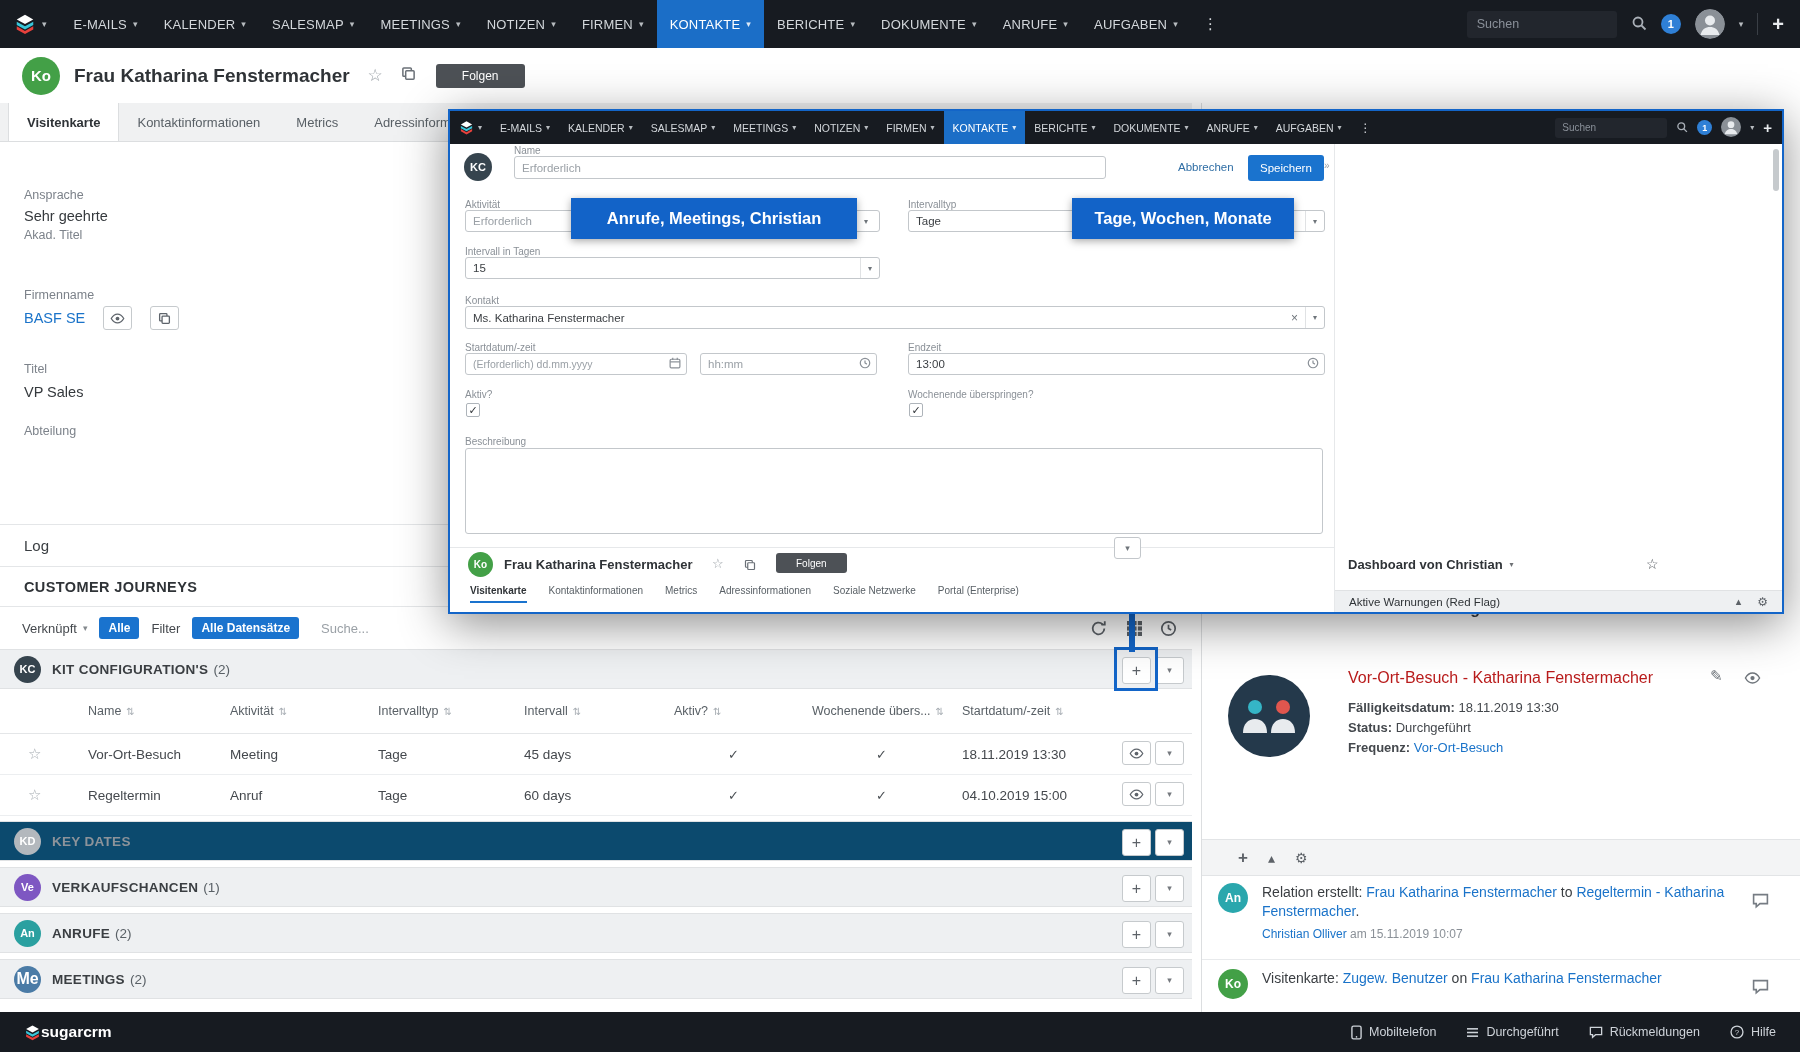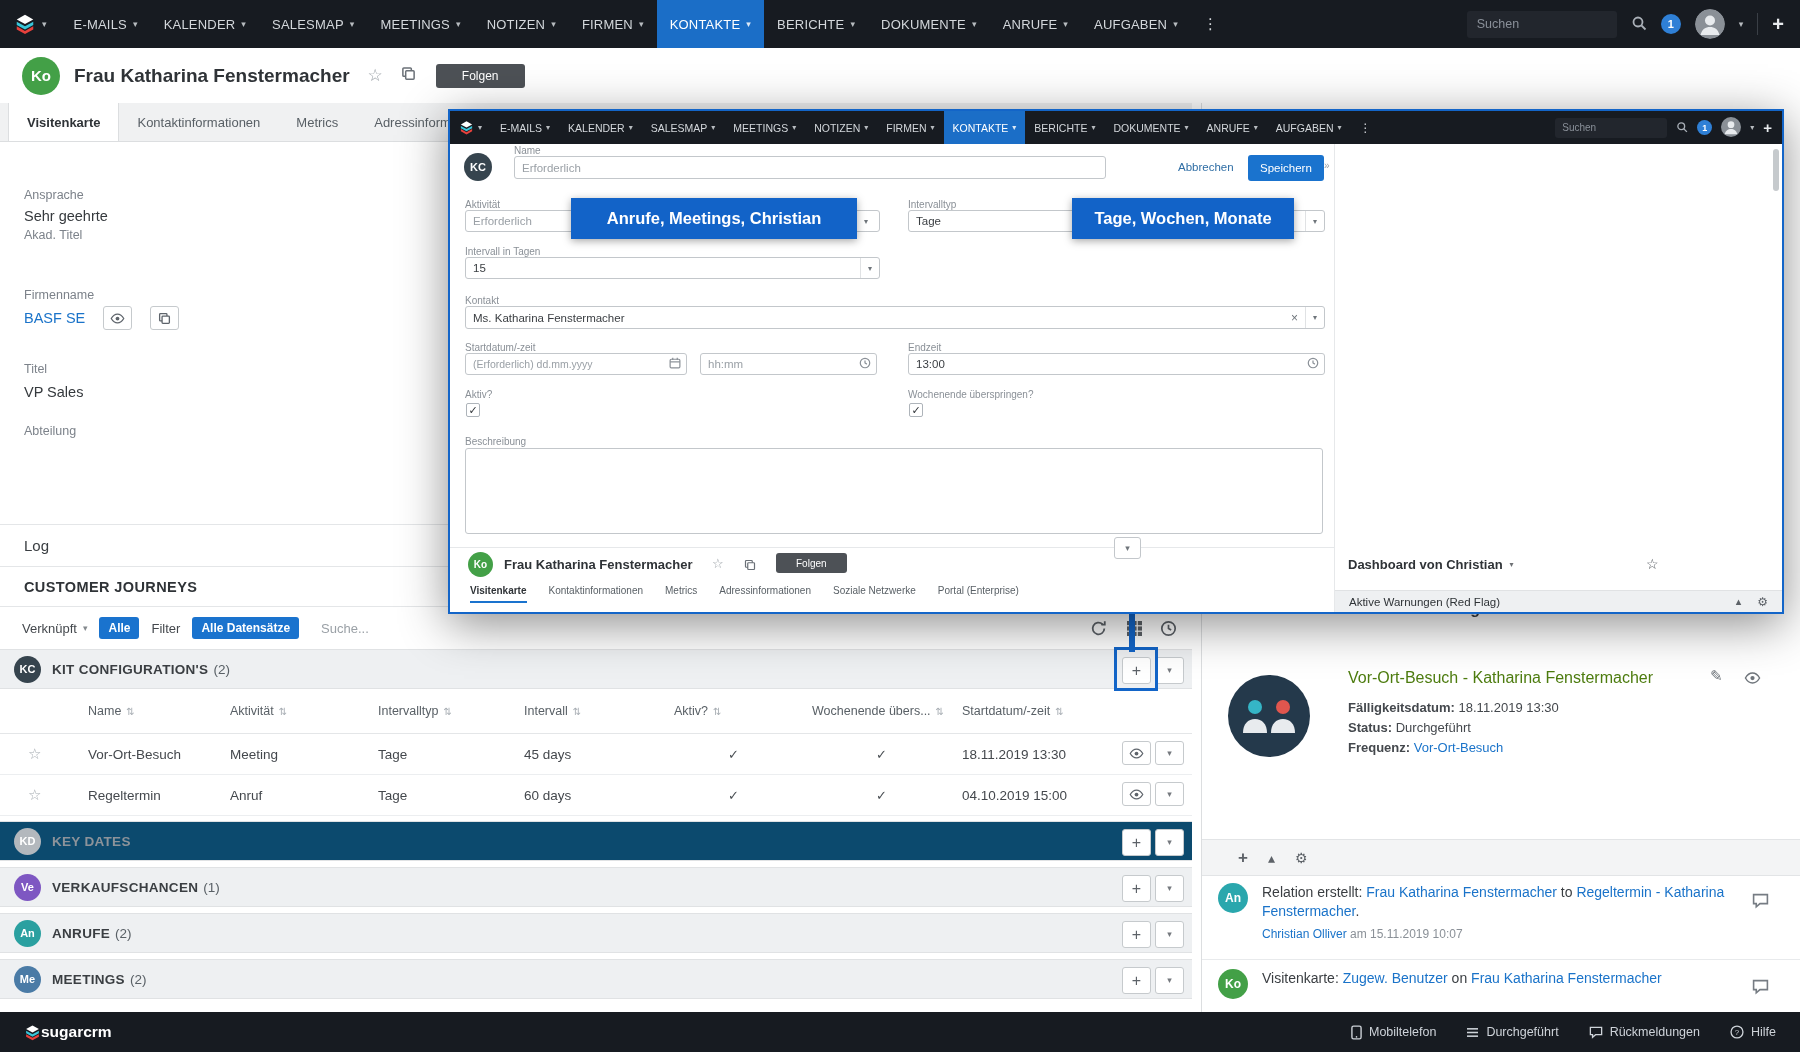--- a/index.html
+++ b/index.html
@@ -65,21 +65,21 @@
 .th{font-size:12.5px;color:#596066;cursor:pointer}
 .td{font-size:13.5px;color:#44484d}
 .sort{font-size:10px;color:#a6acb2}
 .row-btns{position:absolute;display:flex;gap:4px}
 .check{font-size:13px;color:#4a4f54}
 
 
 .right-panel{position:absolute;left:1201px;top:103px;width:599px;height:909px;background:#fff;
   border-left:1px solid #dcdee0;overflow:hidden;z-index:2}
 .rp-title{position:absolute;left:0;width:100%;text-align:center;font-size:16px;font-weight:bold;color:#3a3e42}
-.rp-link{font-size:16px;line-height:21px;color:#4d7c0f;cursor:pointer}
+.rp-link{font-size:16px;line-height:21px;color:#b91c1c;cursor:pointer}
 .rp-detail{font-size:13px;line-height:20px;color:#44484d}
 .stream-head{position:absolute;left:0;width:100%;height:37px;background:#f3f4f5;border-top:1px solid #e2e4e6;
   border-bottom:1px solid #e2e4e6;display:flex;align-items:center;padding:0 26px 0 16px}
 .stream-title{font-size:15px;font-weight:bold;color:#2f3337;flex:1}
 .stream-ico{color:#5d6268;font-size:14px;margin-left:20px;cursor:pointer}
 .stream-text{font-size:14px;line-height:19px;color:#3a3e42}
 .stream-meta{font-size:12px;color:#8a9097;margin-top:4px}
 
 
 .footer{position:absolute;left:0;bottom:0;width:100%;height:40px;background:#171b21;z-index:60;
@@ -425,21 +425,21 @@
     <span class="row-btns" style="left:1122px;top:7px">
       <span class="mini-btn" style="height:27px">
           <span style="font-size:16px">+</span>
         </span>
       <span class="mini-btn" style="height:27px">
           <span class="caret">▾</span>
         </span>
     </span>
   </div>
   <div class="panel-head" style="top:959px">
-    <span class="avatar" style="width:27px;height:27px;background:#4a7ba6;font-size:11px">Me</span>
+    <span class="avatar" style="width:27px;height:27px;background:#4a7ba6;font-size:16px">Me</span>
     <span class="panel-title">MEETINGS</span>
     <span class="panel-count">(2)</span>
     <span class="row-btns" style="left:1122px;top:7px">
       <span class="mini-btn" style="height:27px">
           <span style="font-size:16px">+</span>
         </span>
       <span class="mini-btn" style="height:27px">
           <span class="caret">▾</span>
         </span>
     </span>

